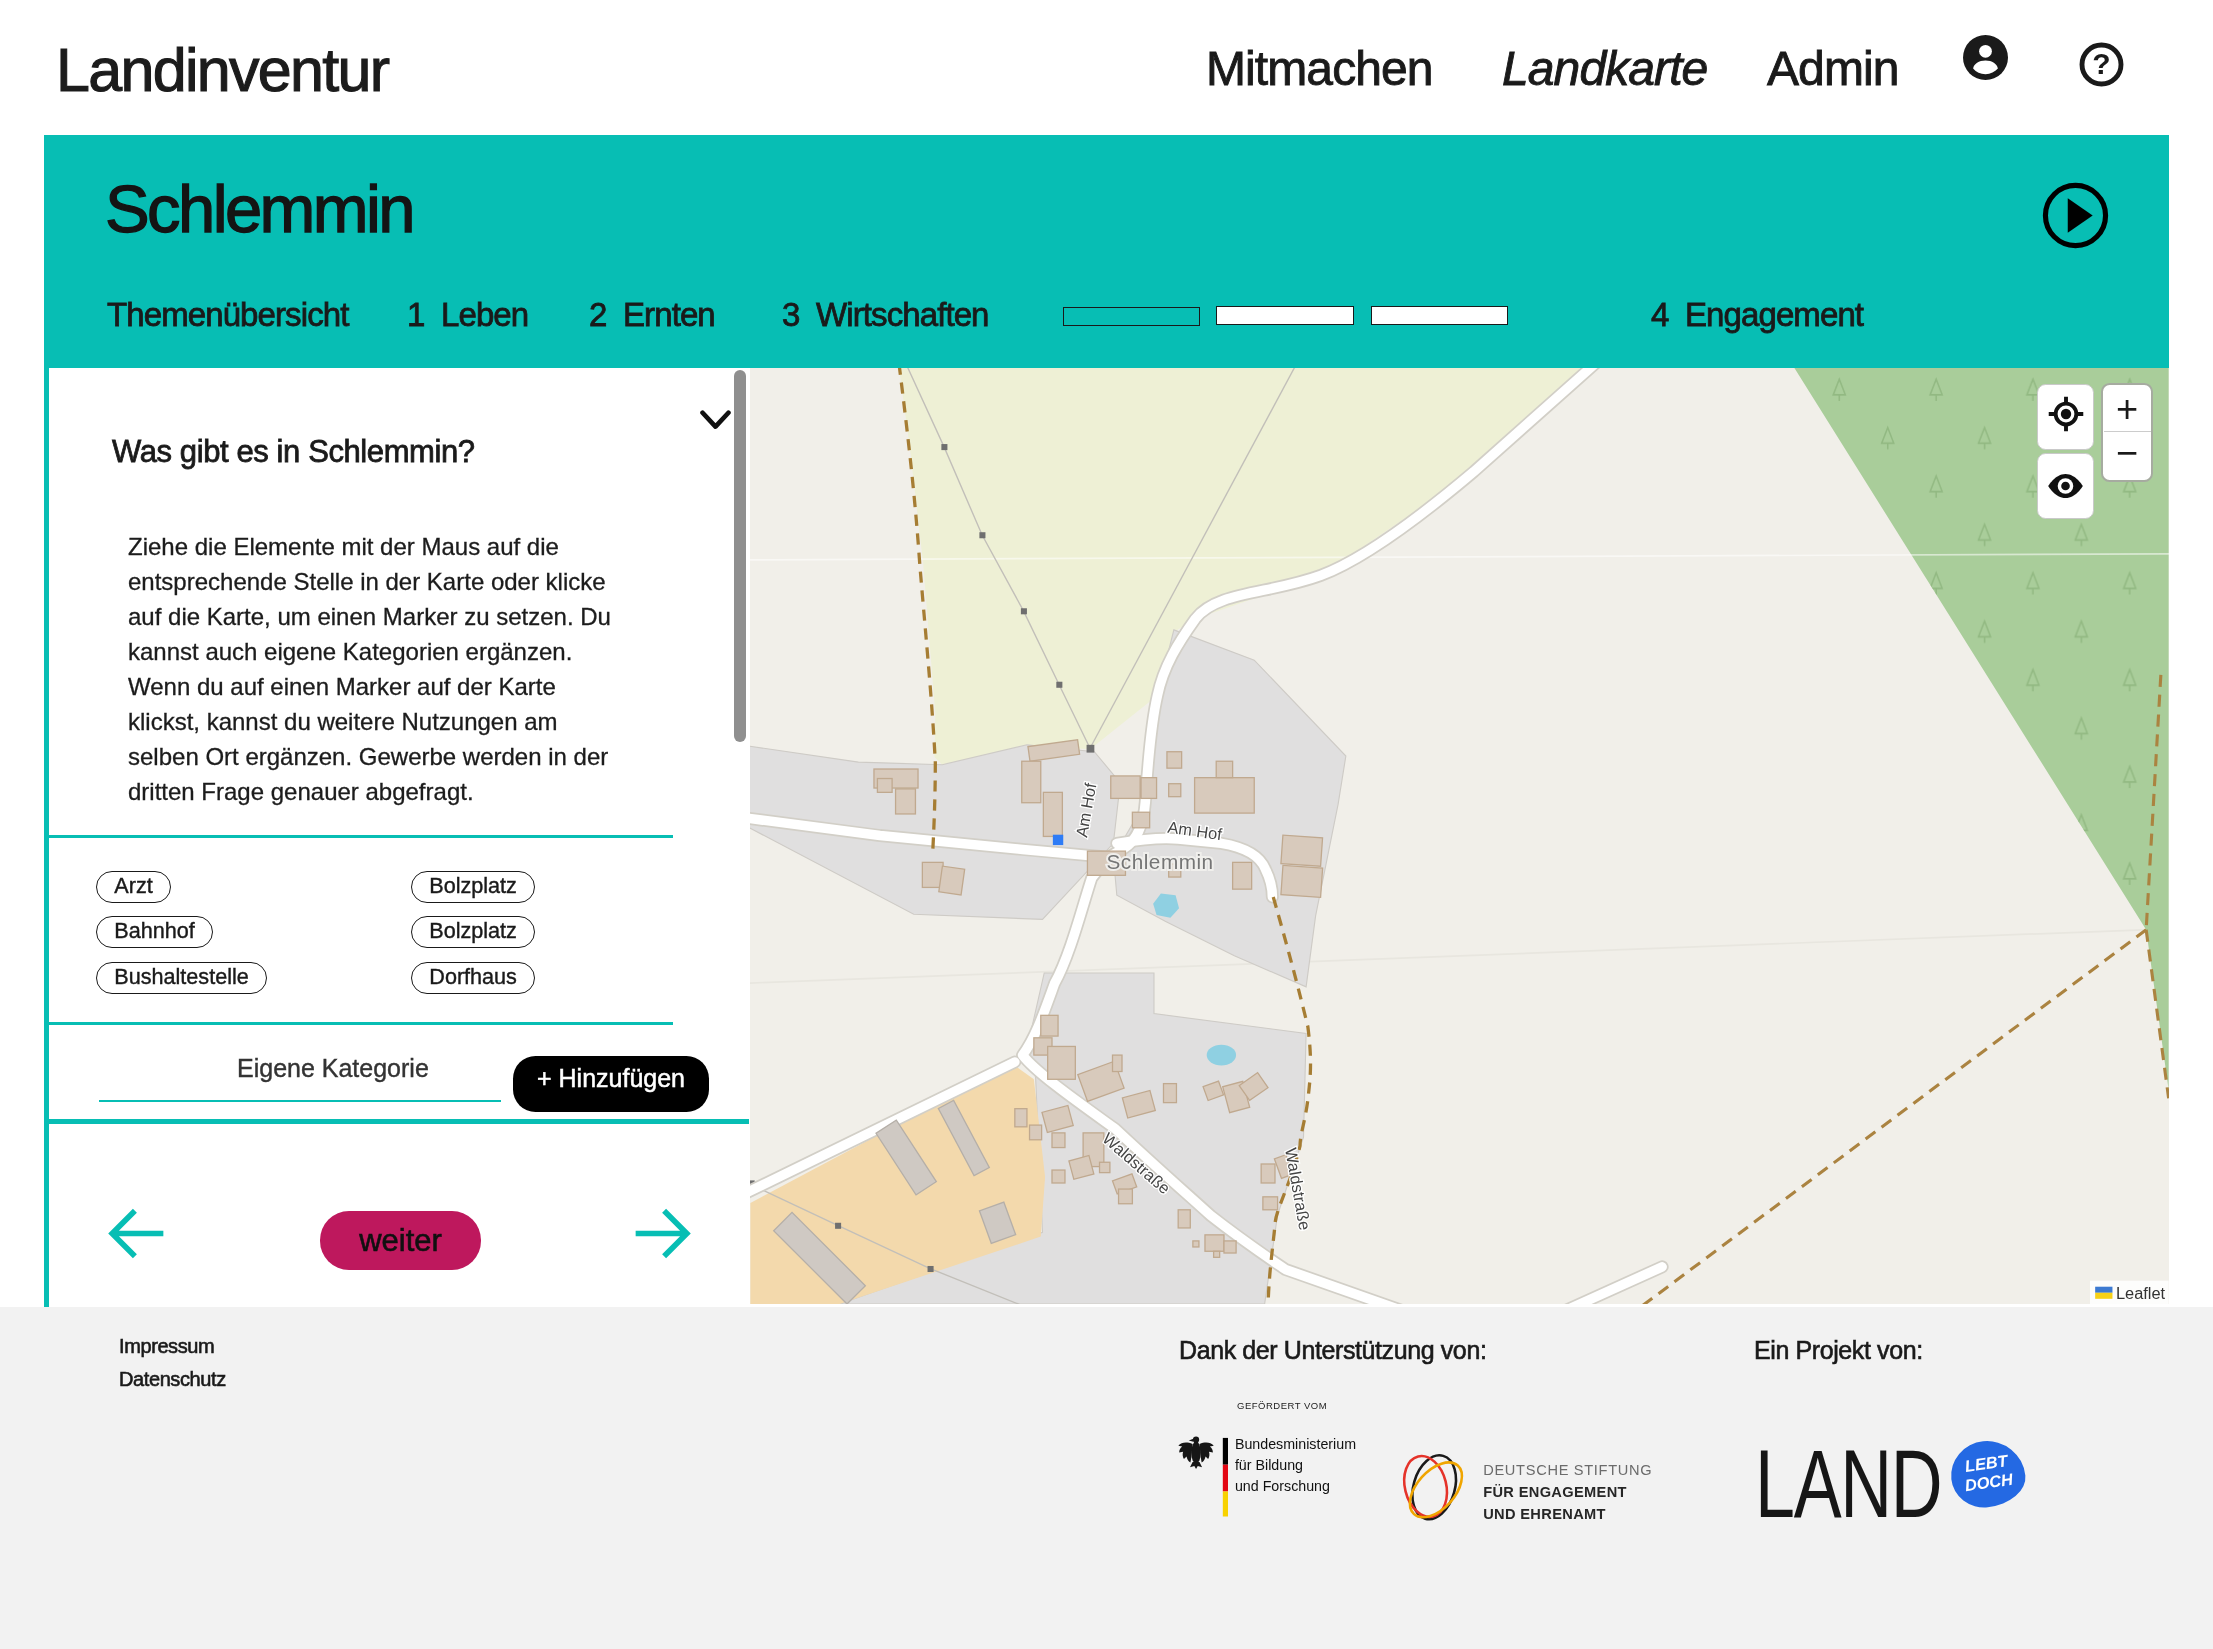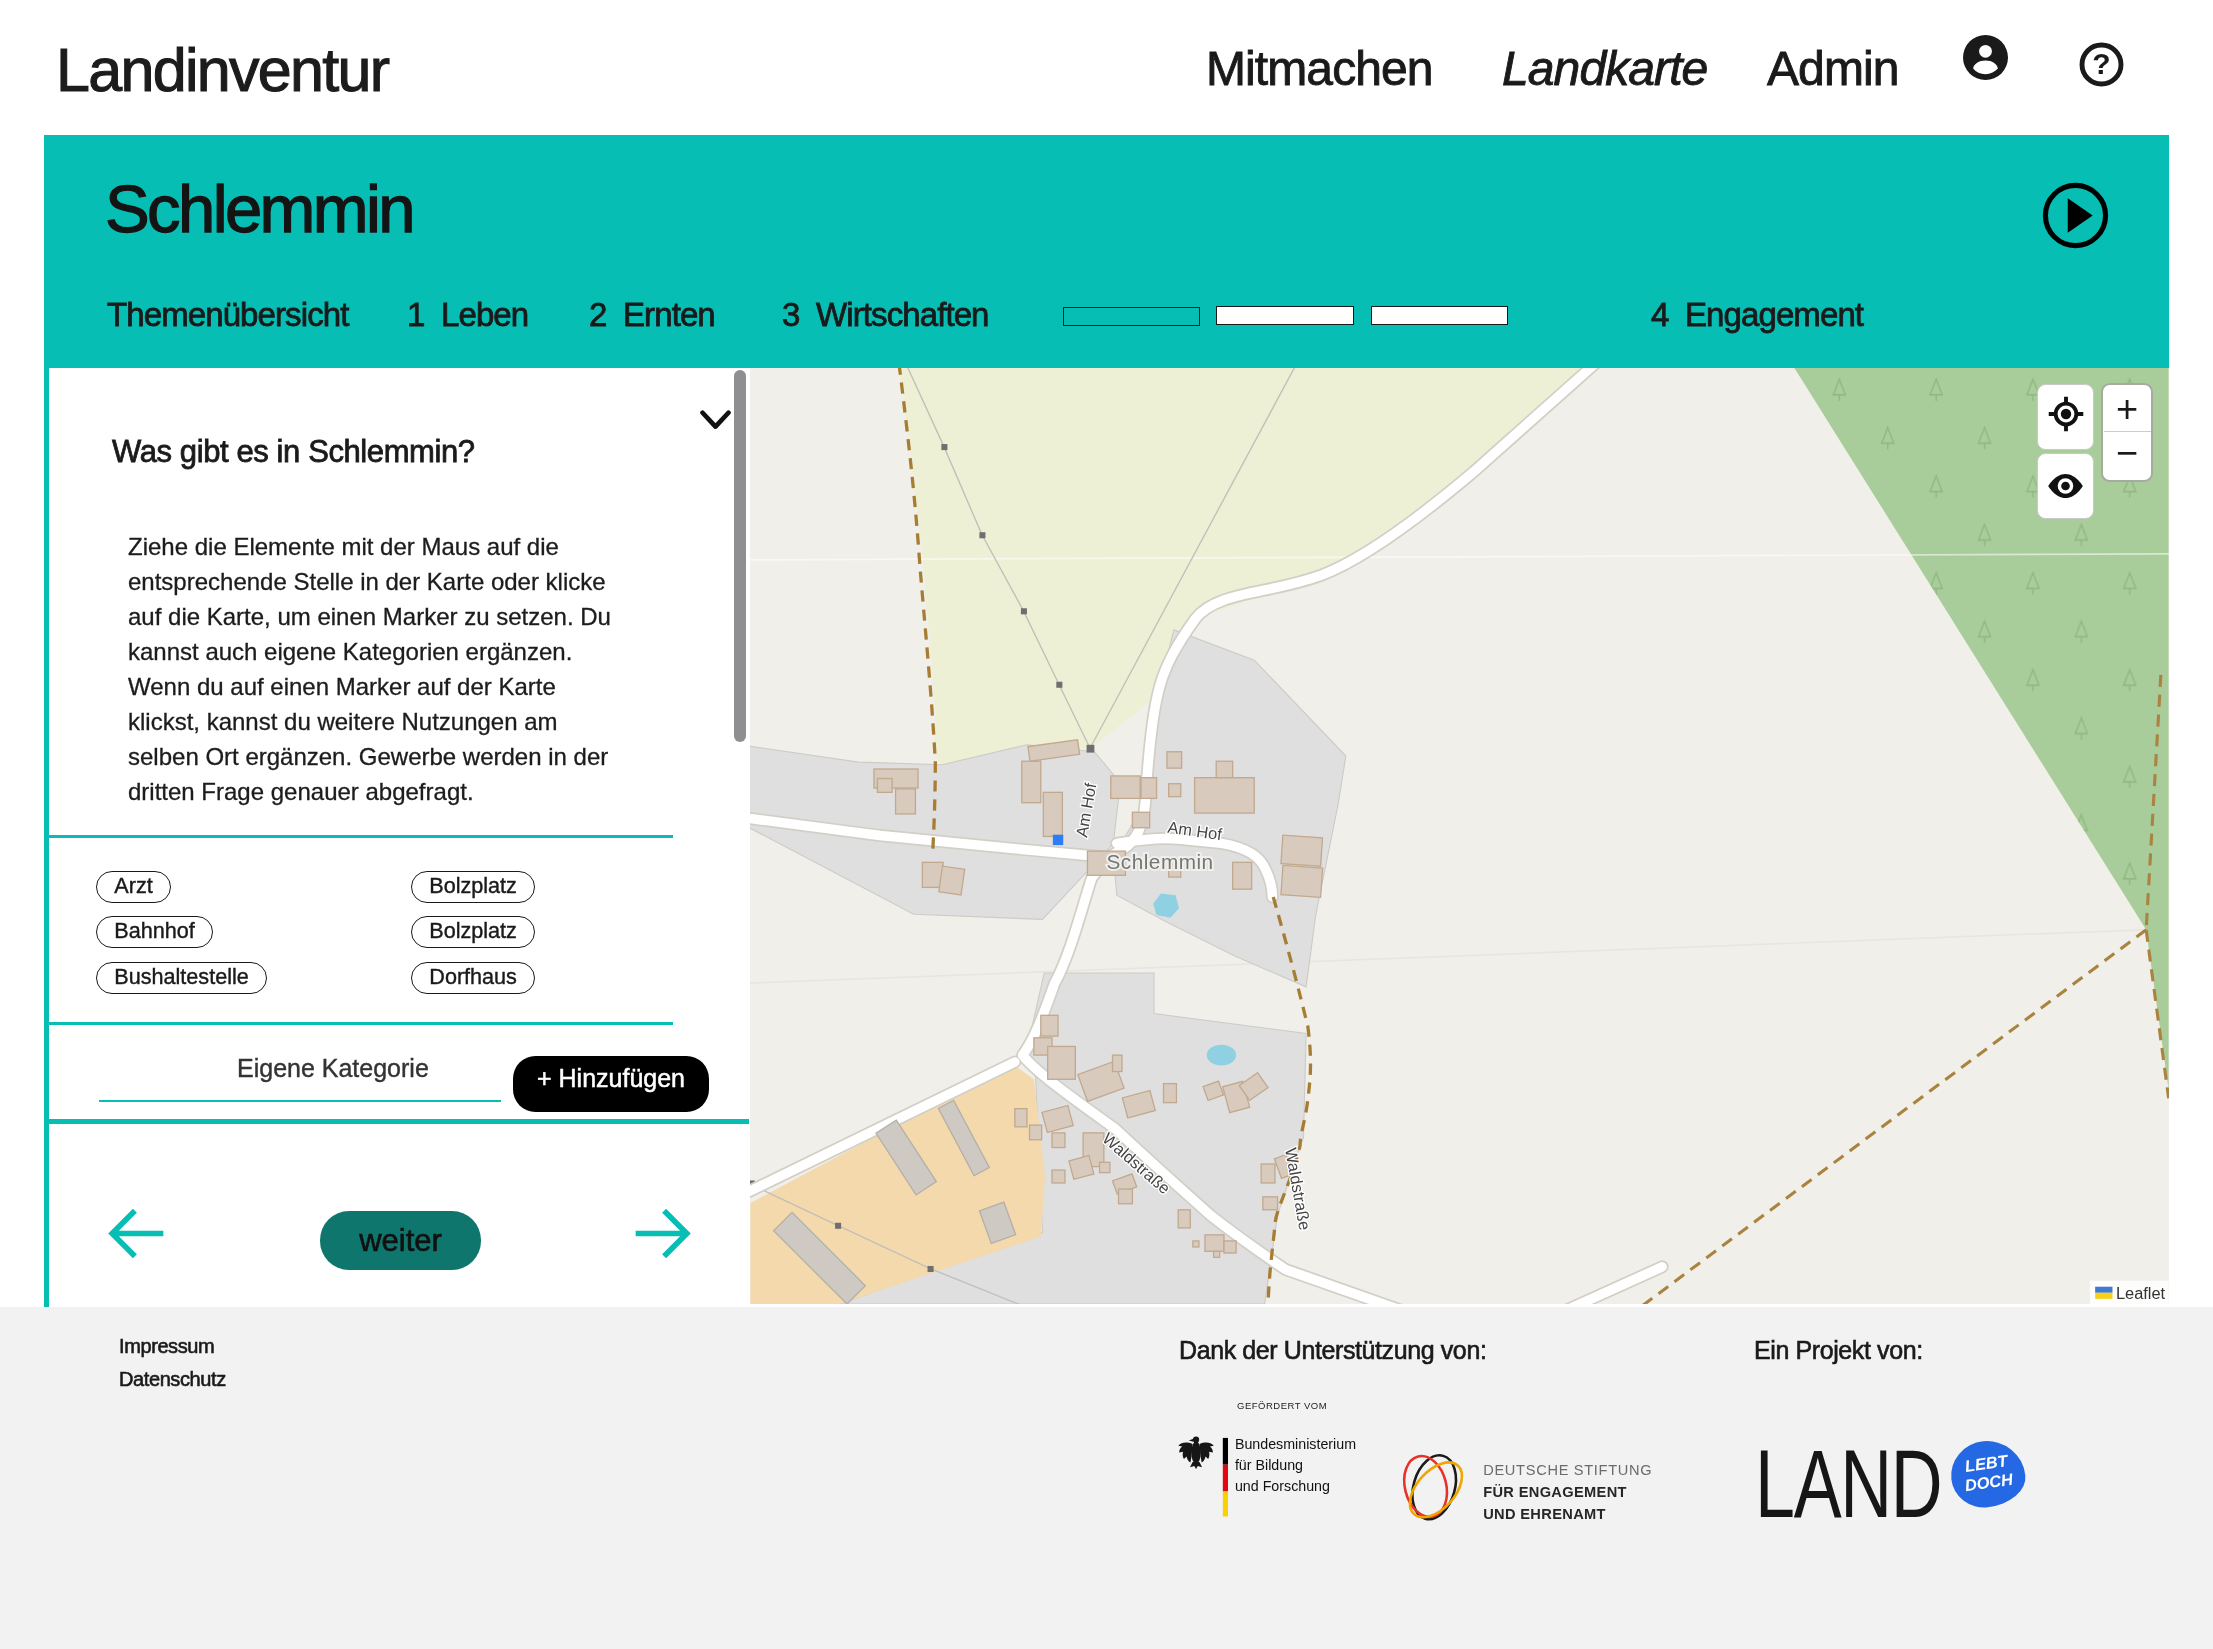--- a/index.html
+++ b/index.html
@@ -87,21 +87,21 @@
   <div class="abs" style="left:99px; top:1100px; width:402px; height:1.7px; background:#07beb4;"></div>
 
   <div class="abs" style="left:513px; top:1056px; width:196px; height:56px; border-radius:22.5px; background:#000; color:#fff; font-size:25px; line-height:44px; text-align:center; -webkit-text-stroke:0.5px #fff;">+ Hinzufügen</div>
 
   <div class="abs" style="left:49px; top:1119px; width:700px; height:5.2px; background:#07beb4;"></div>
 
   <svg class="abs" style="left:107px; top:1205px;" width="57" height="57" viewBox="0 0 66 66">
     <path d="M62 33 L8 33 M30 9 L6 33 L30 57" fill="none" stroke="#07beb4" stroke-width="6.5" stroke-linecap="square" stroke-linejoin="miter"></path>
   </svg>
 
-  <div class="abs" style="left:320px; top:1211px; width:161px; height:59px; border-radius:29px; background:#0f766e; color:#101010; font-size:31px; line-height:59px; text-align:center; -webkit-text-stroke:0.6px #101010;">weiter</div>
+  <div class="abs" style="left:320px; top:1211px; width:161px; height:59px; border-radius:29px; background:#be185d; color:#101010; font-size:31px; line-height:59px; text-align:center; -webkit-text-stroke:0.6px #101010;">weiter</div>
 
   <svg class="abs" style="left:635px; top:1205px;" width="57" height="57" viewBox="0 0 66 66">
     <path d="M4 33 L58 33 M36 9 L60 33 L36 57" fill="none" stroke="#07beb4" stroke-width="6.5" stroke-linecap="square" stroke-linejoin="miter"></path>
   </svg>
 
   <div class="abs" style="left:734px; top:370px; width:12px; height:372px; border-radius:6px; background:#8f8f8f;"></div>
 
   <div id="mapwrap" class="abs" style="left:750px; top:368px; width:1419px; height:936px; background:#f1efe9; overflow:hidden;">
   <svg width="1419" height="936" viewBox="0 0 1641 1083" font-family="Liberation Sans">
     <defs>

